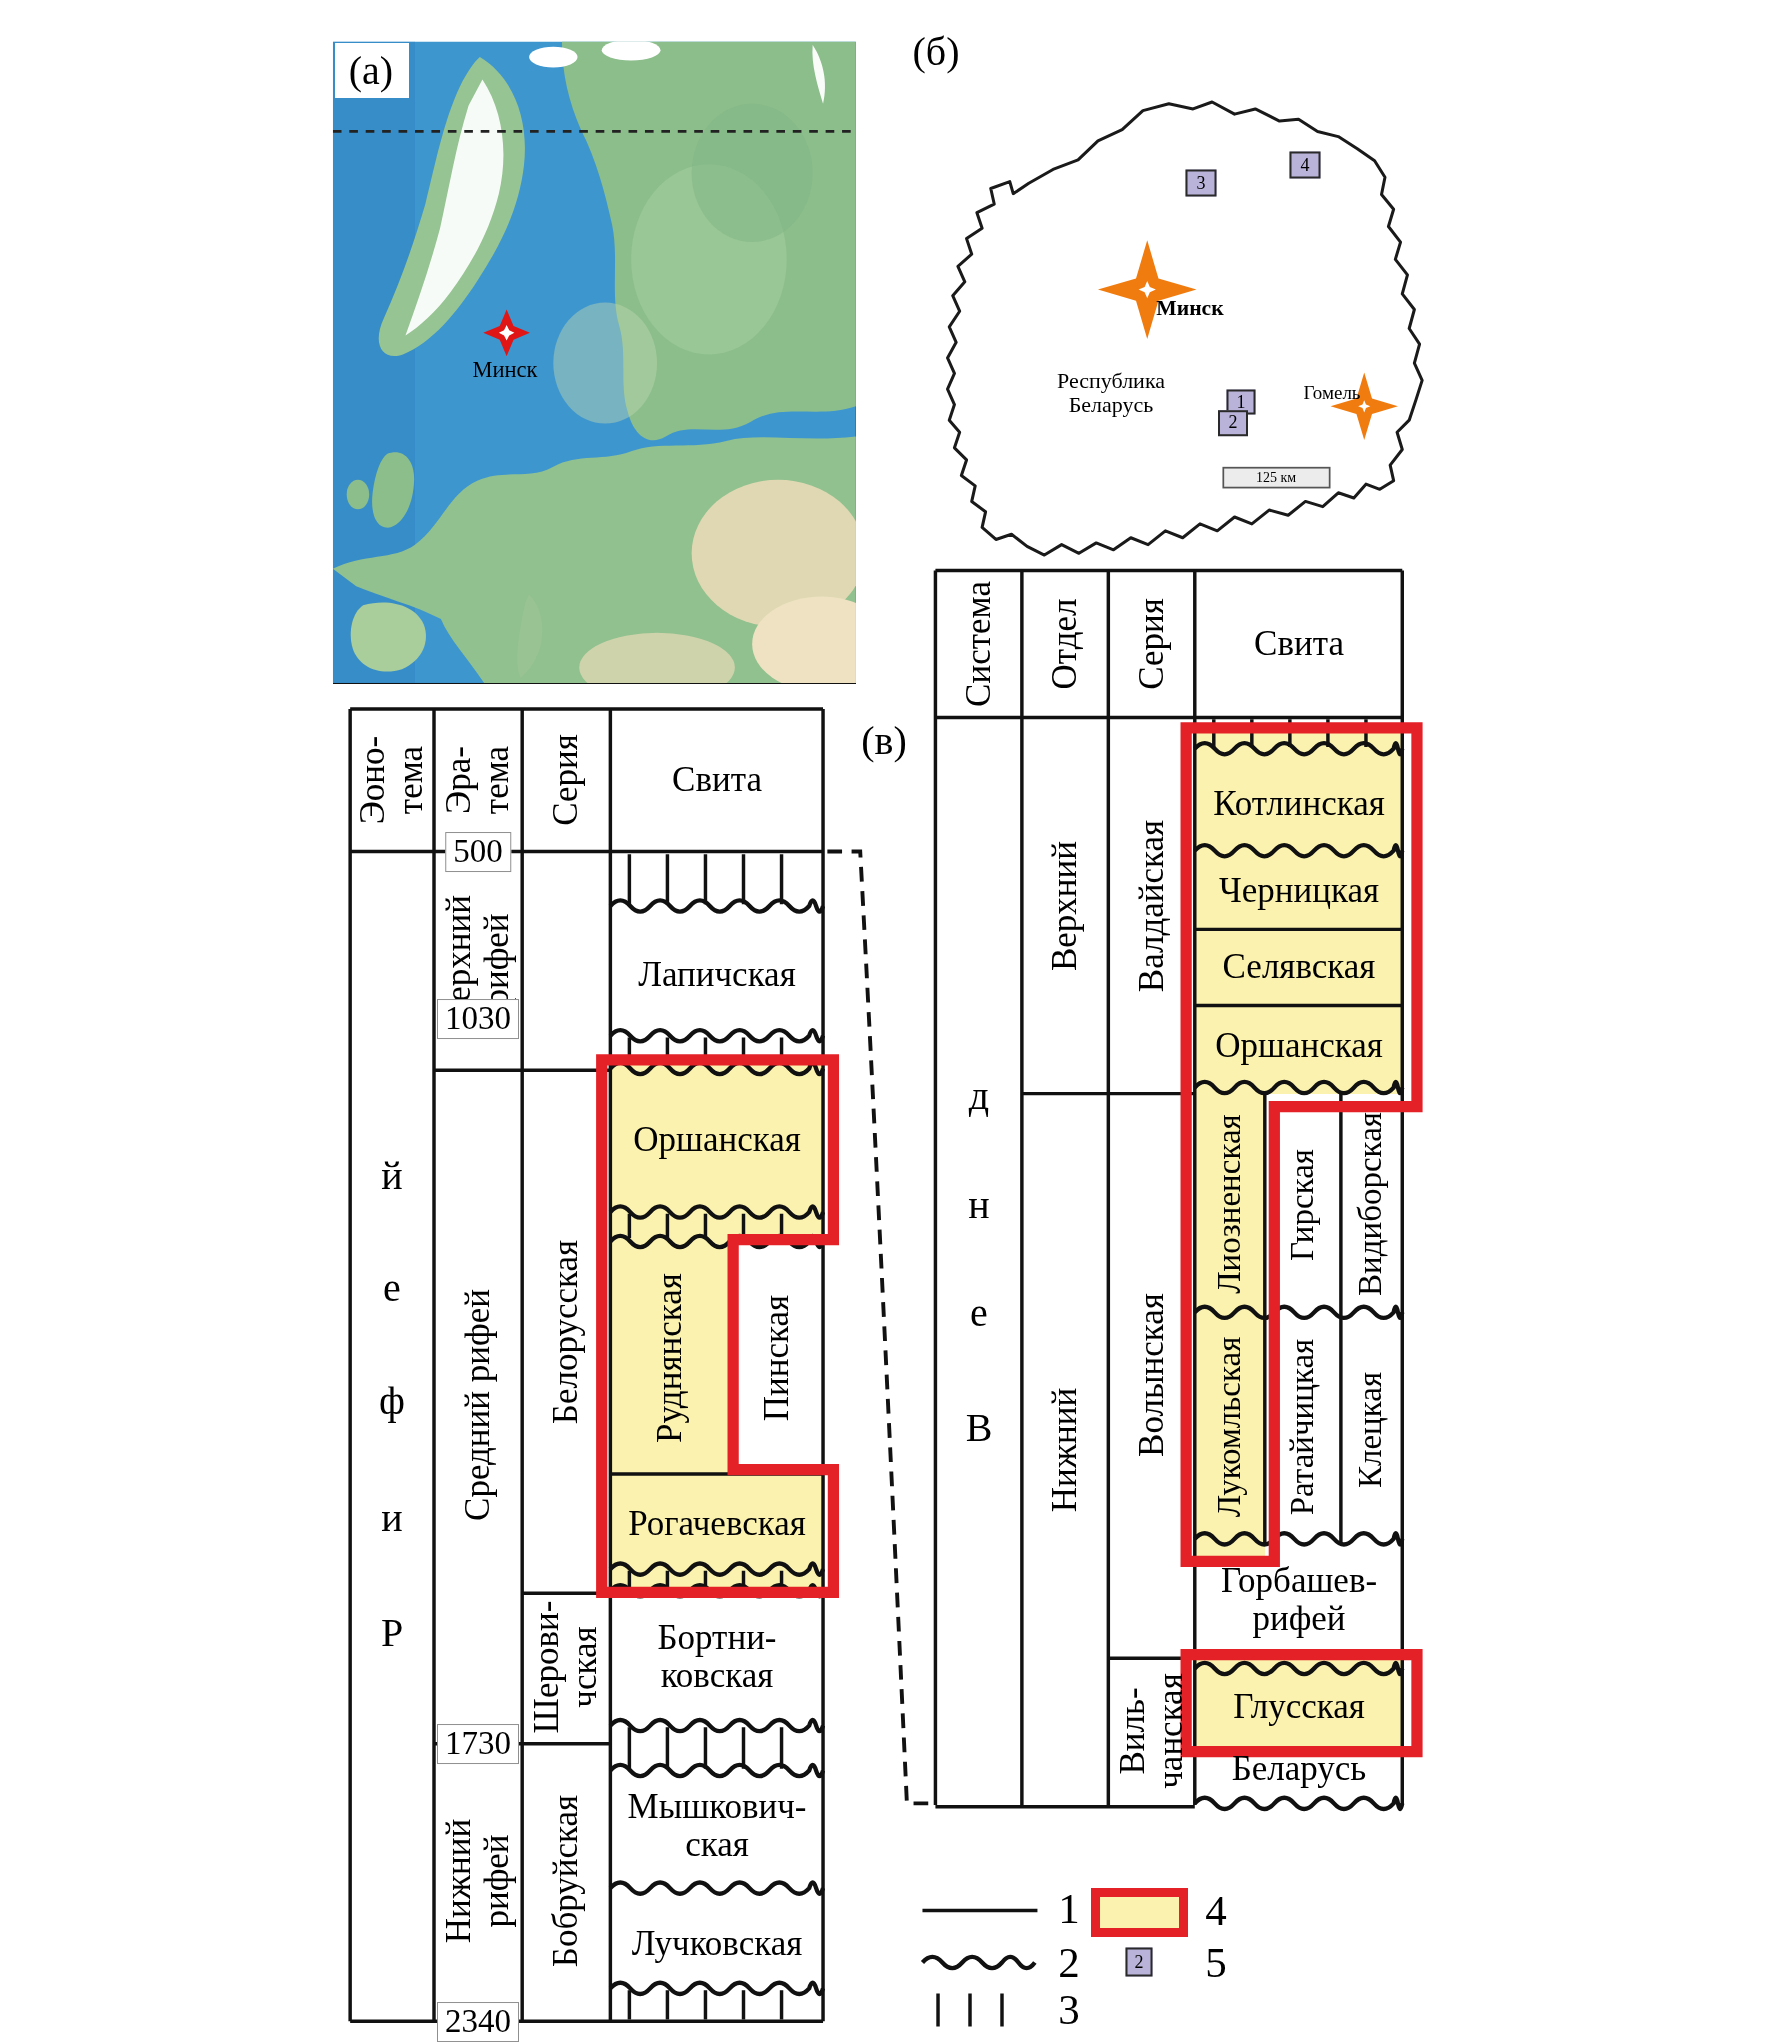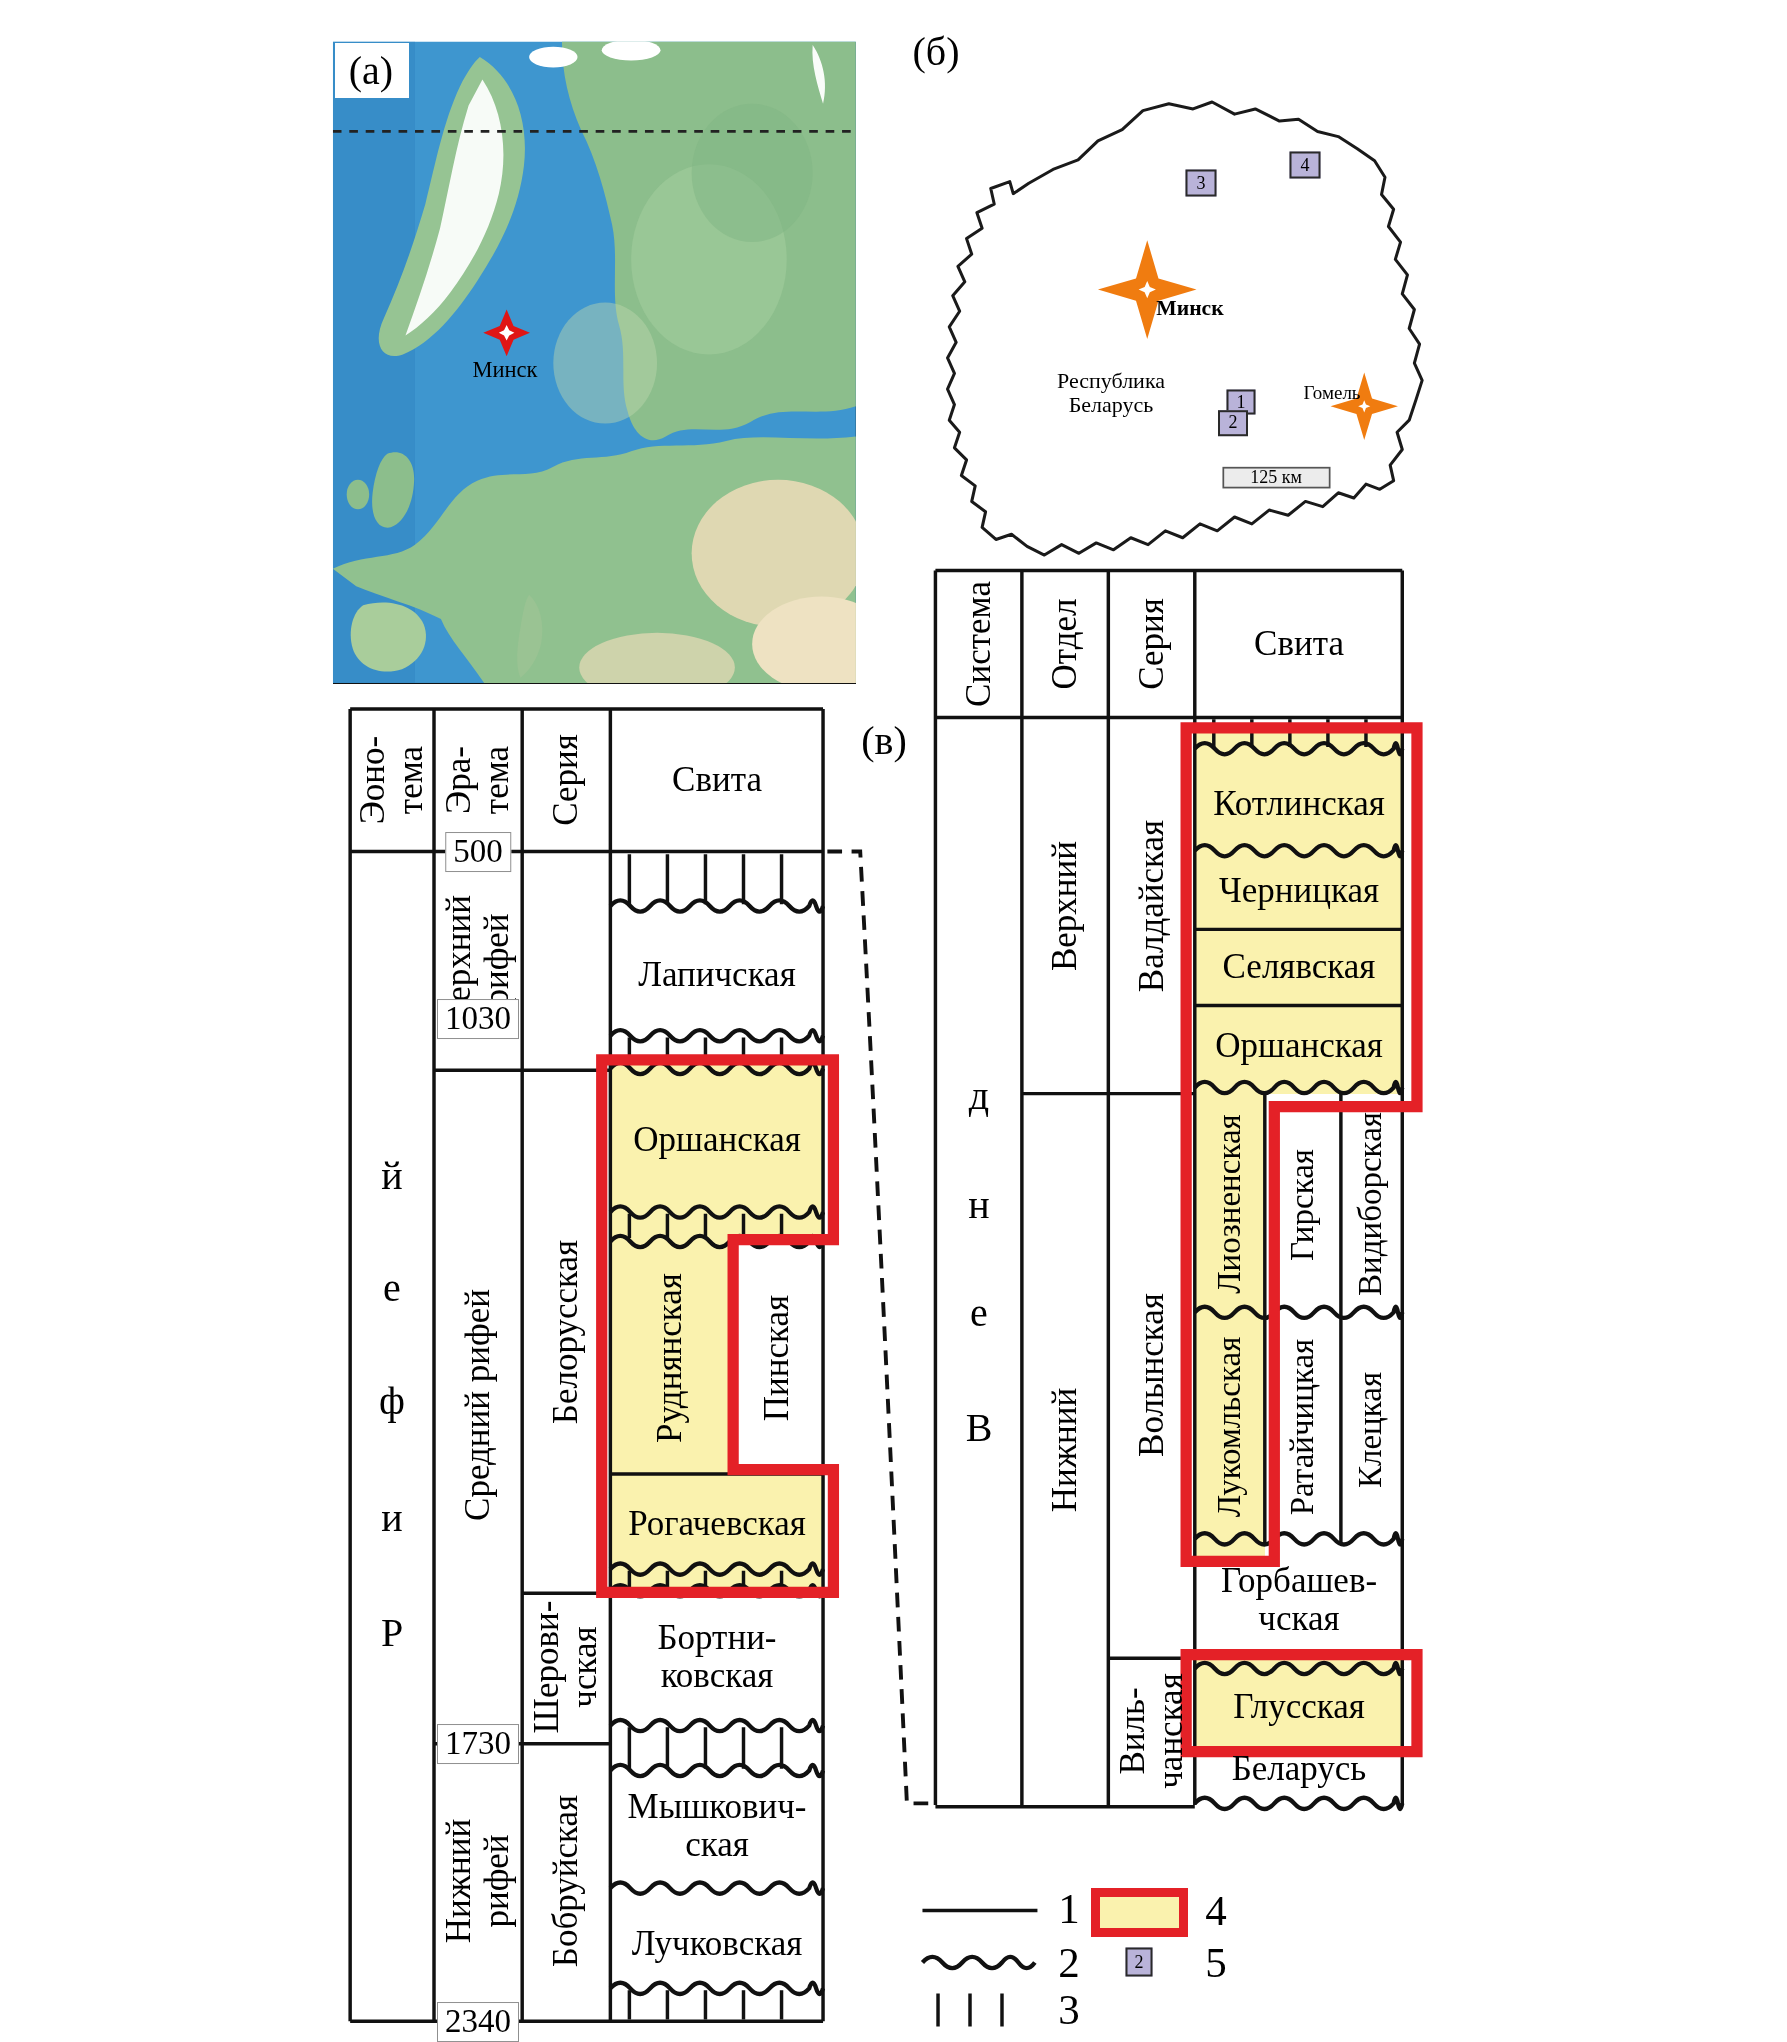--- a/index.html
+++ b/index.html
@@ -121,21 +121,21 @@
   <div class="t panel-label" style="left:371px;top:71px">(а)</div>
   <div class="t panel-label" style="left:936px;top:52px">(б)</div>
   <div class="t panel-label" style="left:884px;top:741px">(в)</div>
 
   <div class="t" style="left:505px;top:370px;font-size:22.5px">Минск</div>
 
   <div class="t b" style="left:1190px;top:309px;font-size:21.6px">Минск</div>
   <div class="t" style="left:1332px;top:393px;font-size:19px">Гомель</div>
   <div class="t" style="left:1111px;top:393px;font-size:22px">Республика
 Беларусь</div>
-  <div class="t" style="left:1276px;top:478px;font-size:18px">125 км</div>
+  <div class="t" style="left:1276px;top:478px;font-size:14px">125 км</div>
   <div class="site" style="left:1241px;top:402px;width:25px;height:21px;line-height:21px">1</div>
   <div class="site" style="left:1233px;top:423px;width:26px;height:21.6px;line-height:21.6px">2</div>
   <div class="site" style="left:1201px;top:183px;width:27px;height:23px;line-height:23px">3</div>
   <div class="site" style="left:1305px;top:165px;width:27px;height:23px;line-height:23px">4</div>
 
   <div class="t v" style="left:392px;top:780px">Эоно-
 тема</div>
   <div class="t v" style="left:478px;top:780px">Эра-
 тема</div>
   <div class="t v" style="left:566px;top:780px">Серия</div>
@@ -196,21 +196,21 @@
   <div class="t" style="left:1299px;top:891px">Черницкая</div>
   <div class="t" style="left:1299px;top:967px">Селявская</div>
   <div class="t" style="left:1299px;top:1046px">Оршанская</div>
   <div class="t v" style="left:1230px;top:1204px;font-size:33px">Лиозненская</div>
   <div class="t v" style="left:1303px;top:1205px;font-size:33px">Гирская</div>
   <div class="t v" style="left:1371px;top:1204px;font-size:33px">Видиборская</div>
   <div class="t v" style="left:1230px;top:1427px;font-size:33px">Лукомльская</div>
   <div class="t v" style="left:1303px;top:1427px;font-size:33px">Ратайчицкая</div>
   <div class="t v" style="left:1371px;top:1430px;font-size:33px">Клецкая</div>
   <div class="t" style="left:1299px;top:1600px">Горбашев-
-чская</div>
+рифей</div>
   <div class="t" style="left:1299px;top:1707px">Глусская</div>
   <div class="t" style="left:1299px;top:1769px">Беларусь</div>
 
   <div class="t" style="left:1069px;top:1909px;font-size:43px">1</div>
   <div class="t" style="left:1069px;top:1963px;font-size:43px">2</div>
   <div class="t" style="left:1069px;top:2010px;font-size:43px">3</div>
   <div class="t" style="left:1216px;top:1911px;font-size:43px">4</div>
   <div class="t" style="left:1216px;top:1963px;font-size:43px">5</div>
   <div class="legendbox" style="left:1091px;top:1888px;width:97px;height:49px;background:#FAF2AE;border:9.5px solid #E42127"></div>
   <div class="site" style="left:1139px;top:1962px;width:23px;height:25px;line-height:25px">2</div>

